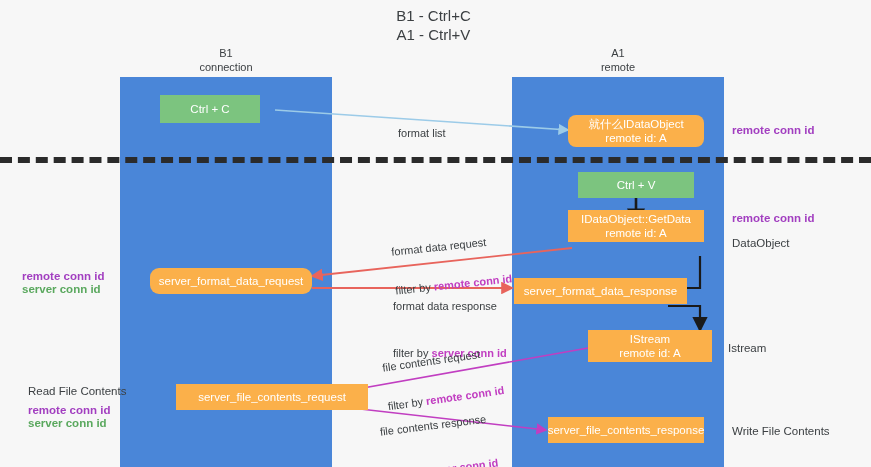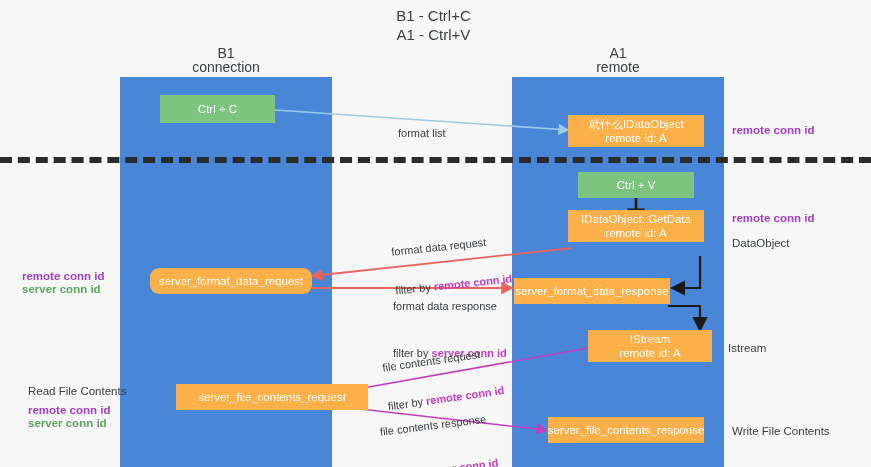--- a/index.html
+++ b/index.html
@@ -22,21 +22,21 @@
     left: 0; top: 6px; width: 867px;
     text-align: center;
     font-size: 15px;
     line-height: 19px;
     color: #3c4043;
     white-space: pre;
   }
 
   
   .col-head {
-    font-size: 14px;
+    font-size: 11px;
     line-height: 14px;
     color: #3c4043;
     text-align: center;
     white-space: pre;
   }
   #head-b1 { left: 120px; top: 46px; width: 212px; }
   #head-a1 { left: 512px; top: 46px; width: 212px; }
 
   
   .lane {
@@ -130,33 +130,33 @@
 
     <path d="M700,256 L700,288 L672,288" stroke="#1a1a1a" stroke-width="2.2" fill="none" marker-end="url(#ah-black)"></path>
 
     <path d="M668,306 L700,306 L700,330" stroke="#1a1a1a" stroke-width="2.2" fill="none" marker-end="url(#ah-black)"></path>
 
     <line x1="588" y1="348" x2="318" y2="396" stroke="#c13ec1" stroke-width="1.6" marker-end="url(#ah-magenta)"></line>
 
     <line x1="316" y1="404" x2="546" y2="430" stroke="#c13ec1" stroke-width="1.6" marker-end="url(#ah-magenta)"></line>
   </svg>
 
-  <div class="abs node green" style="left:160px; top:95px; width:115px; height:28px;">Ctrl + C</div>
-
-  <div class="abs node orange" style="left:568px; top:115px; width:136px; height:32px;">就什么IDataObject
+  <div class="abs node green" style="left:160px; top:95px; width:100px; height:28px;">Ctrl + C</div>
+
+  <div class="abs node orange" style="left:568px; top:115px; width:136px; height:32px;border-radius:8px;">就什么IDataObject
 remote id: A</div>
 
   <div class="abs node green" style="left:578px; top:172px; width:116px; height:26px;">Ctrl + V</div>
 
   <div class="abs node orange" style="left:568px; top:210px; width:136px; height:32px;">IDataObject::GetData
 remote id: A</div>
 
   <div class="abs node orange" style="left:150px; top:268px; width:162px; height:26px;border-radius:9px;">server_format_data_request</div>
 
-  <div class="abs node orange" style="left:514px; top:278px; width:156px; height:26px;">server_format_data_response</div>
+  <div class="abs node orange" style="left:514px; top:278px; width:173px; height:26px;">server_format_data_response</div>
 
   <div class="abs node orange" style="left:588px; top:330px; width:124px; height:32px;">IStream
 remote id: A</div>
 
   <div class="abs node orange" style="left:150px; top:384px; width:192px; height:26px;margin-left:26px;">server_file_contents_request</div>
 
   <div class="abs node orange" style="left:548px; top:417px; width:156px; height:26px;">server_file_contents_response</div>
 
   <div class="abs edge-label" style="left:398px; top:101px;">
     <div>format list</div>

